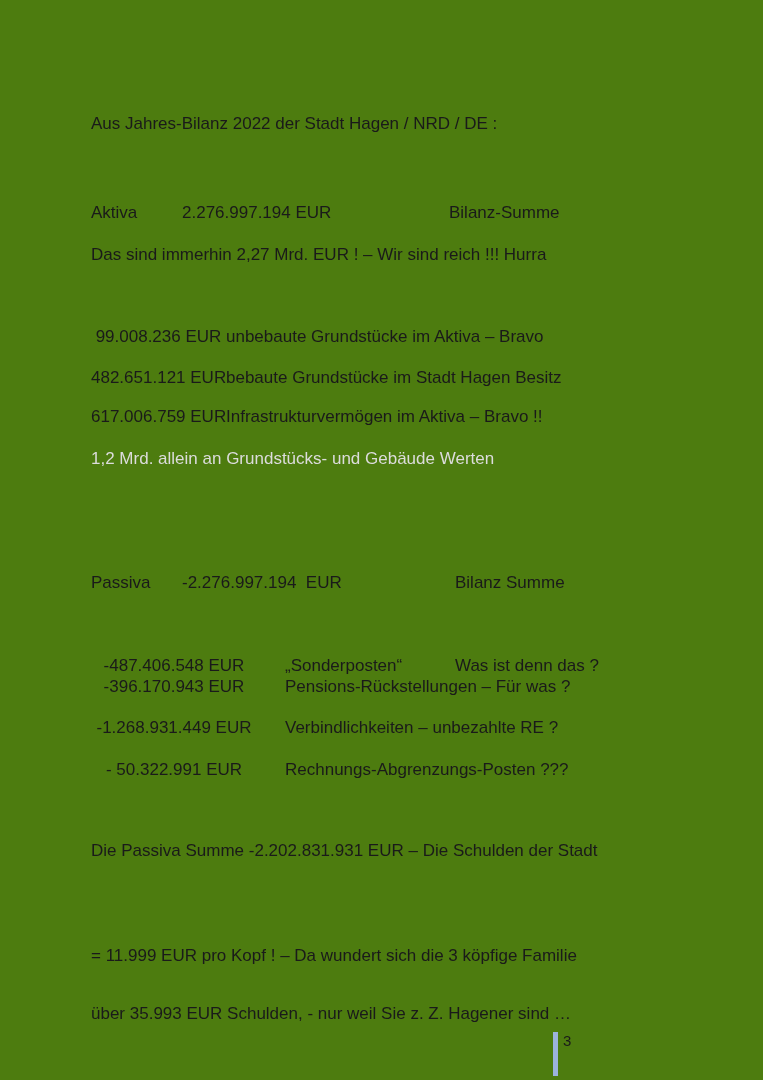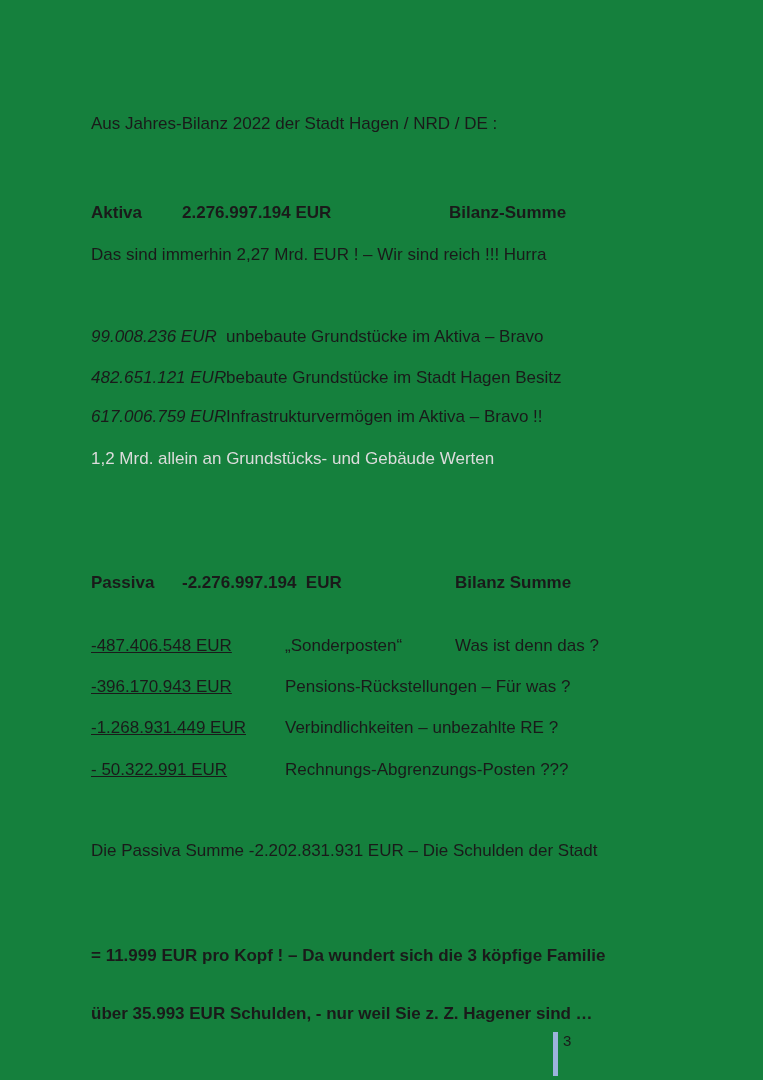--- a/index.html
+++ b/index.html
@@ -4,49 +4,49 @@
 <style>
   html, body {
     margin: 0;
     padding: 0;
     background: #ffffff;
   }
   .page {
     position: relative;
     width: 763px;
     height: 1080px;
-    background: #15803d;
+    background: #4d7c0f;
     overflow: hidden;
     font-family: "Liberation Sans", "DejaVu Sans", sans-serif;
   }
   .line {
     position: absolute;
     left: 91px;
     margin: 0;
     font-size: 17px;
     line-height: 22px;
     color: #1a1a1a;
     white-space: pre;
   }
-  .b { font-weight: bold; }
+  .b { font-weight: normal; }
   .gray { color: #dcdcdc; }
 
   
   .col-label   { display: inline-block; width: 91px; }
   .col-amt-a   { display: inline-block; width: 267px; }
   .col-amt-p   { display: inline-block; width: 273px; }
 
   
-  .num-a  { display: inline-block; width: 135px; text-align: left; font-style: italic; }
+  .num-a  { display: inline-block; width: 135px; text-align: center; }
   .desc-a { }
 
   
-  .num-p  { display: inline-block; width: 166px; text-align: left; text-decoration: underline; }
+  .num-p  { display: inline-block; width: 166px; text-align: center; }
   .desc-p { margin-left: 28px; }
-  .desc-p-fixed { display: inline-block; width: 170px; margin-left: 28px; }
+  .desc-p-fixed { display: inline-block; width: 170px; margin-left: 28px; margin-top: 20px; }
 
   .footer-bar {
     position: absolute;
     left: 553px;
     top: 1032px;
     width: 5px;
     height: 44px;
     background: #9cb3dd;
   }
   .footer-num {

